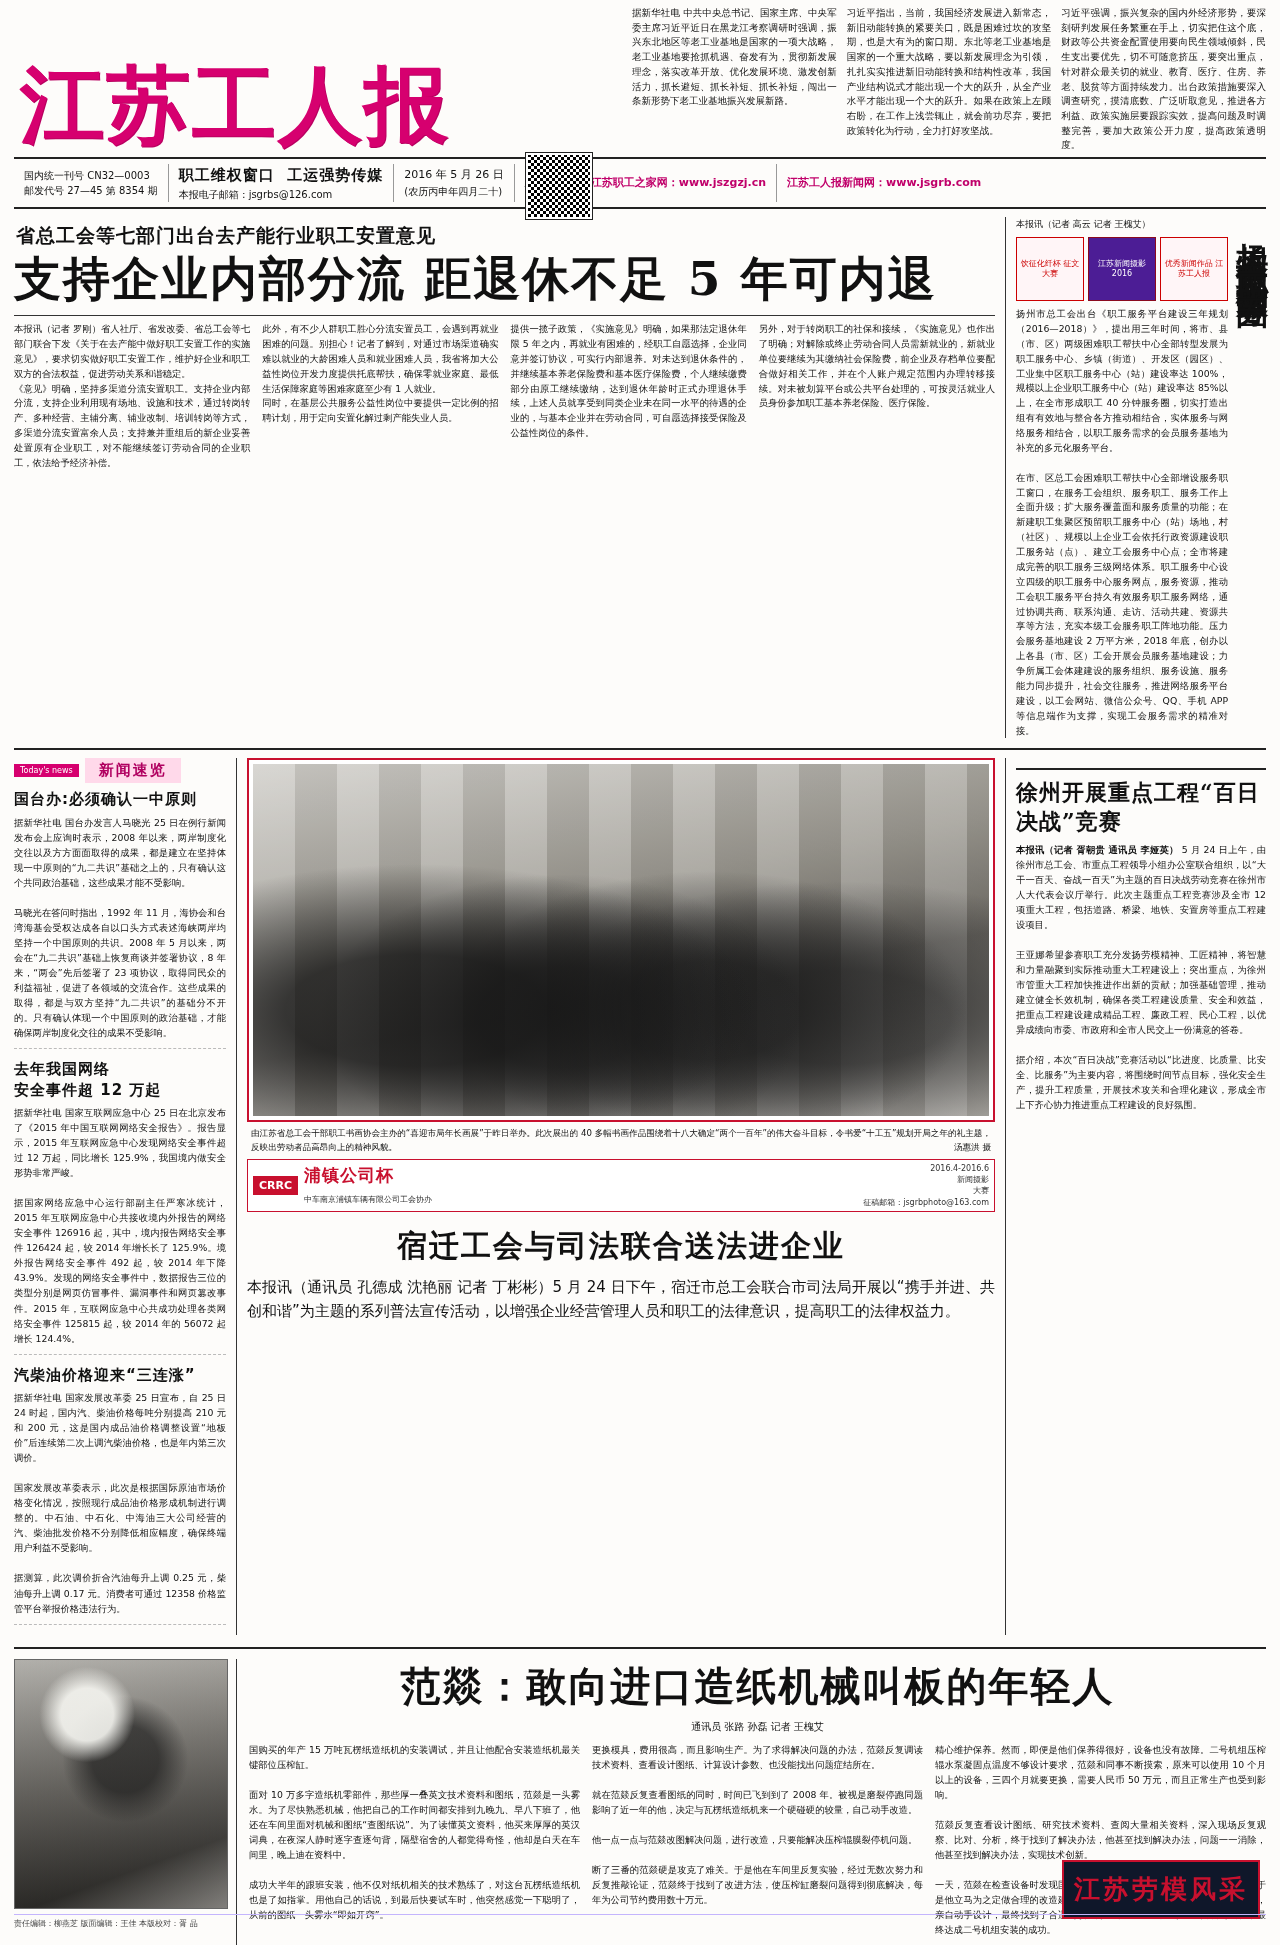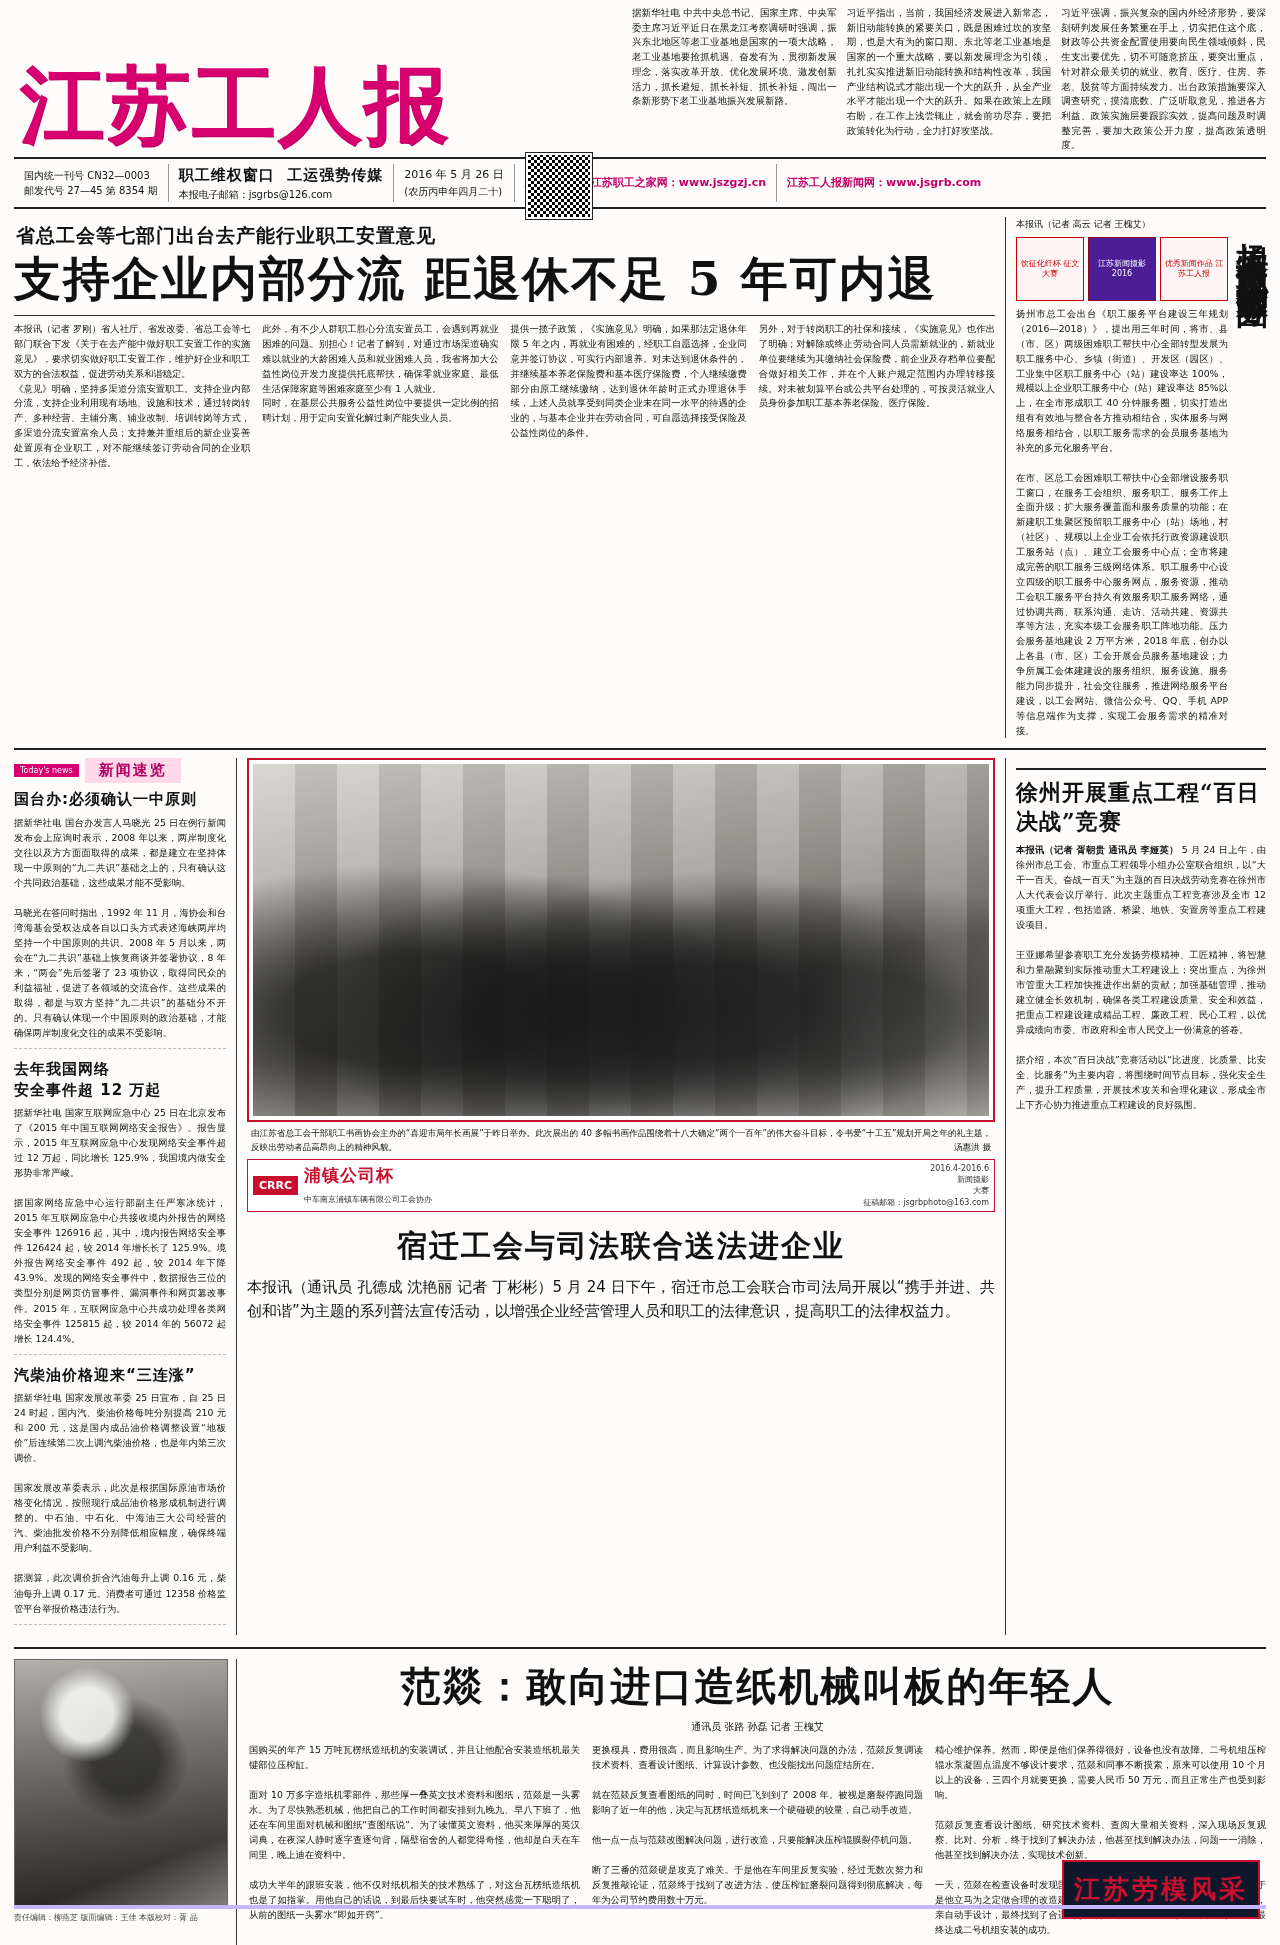--- a/index.html
+++ b/index.html
@@ -163,22 +163,22 @@
   .byline{text-align:center;font-size:10px;margin-bottom:8px;}
   .b-cols{display:flex;gap:12px;font-size:9.3px;line-height:1.62;text-align:justify;}
   .b-cols .col{flex:1;}
   .footer-brand{
     position:absolute;right:20px;bottom:26px;
     font-family:"DejaVu Serif","Liberation Serif",serif;
     font-weight:bold;font-size:26px;color:#c8102e;letter-spacing:3px;
     border:2px solid #c8102e;padding:10px 10px;background:#0f172a;
   }
   .footer-line{
-    position:absolute;left:14px;right:14px;bottom:22px;
-    border-top:4px solid #c4b5fd;font-size:8px;color:#444;padding-top:3px;
+    position:absolute;left:14px;right:14px;bottom:16px;
+    border-top:1px solid #c4b5fd;font-size:8px;color:#444;padding-top:3px;
   }
 </style>
 </head>
 <body>
 
 <div class="page">
 
   <div class="masthead">
     <div class="mast-left">
       <div class="logo-title">江苏工人报</div>
@@ -280,21 +280,21 @@
         <p style="white-space:pre-line">据新华社电 国家互联网应急中心 25 日在北京发布了《2015 年中国互联网网络安全报告》。报告显示，2015 年互联网应急中心发现网络安全事件超过 12 万起，同比增长 125.9%，我国境内做安全形势非常严峻。
 
 据国家网络应急中心运行部副主任严寒冰统计，2015 年互联网应急中心共接收境内外报告的网络安全事件 126916 起，其中，境内报告网络安全事件 126424 起，较 2014 年增长长了 125.9%。境外报告网络安全事件 492 起，较 2014 年下降 43.9%。发现的网络安全事件中，数据报告三位的类型分别是网页仿冒事件、漏洞事件和网页篡改事件。2015 年，互联网应急中心共成功处理各类网络安全事件 125815 起，较 2014 年的 56072 起增长 124.4%。</p>
       </div>
       <div class="brief">
         <h3>汽柴油价格迎来“三连涨”</h3>
         <p style="white-space:pre-line">据新华社电 国家发展改革委 25 日宣布，自 25 日 24 时起，国内汽、柴油价格每吨分别提高 210 元和 200 元，这是国内成品油价格调整设置“地板价”后连续第二次上调汽柴油价格，也是年内第三次调价。
 
 国家发展改革委表示，此次是根据国际原油市场价格变化情况，按照现行成品油价格形成机制进行调整的。中石油、中石化、中海油三大公司经营的汽、柴油批发价格不分别降低相应幅度，确保终端用户利益不受影响。
 
-据测算，此次调价折合汽油每升上调 0.16 元，柴油每升上调 0.17 元。消费者可通过 12358 价格监管平台举报价格违法行为。</p>
+据测算，此次调价折合汽油每升上调 0.25 元，柴油每升上调 0.17 元。消费者可通过 12358 价格监管平台举报价格违法行为。</p>
       </div>
     </div>
 
     <div class="col-center">
       <div class="photo-box">
         <div class="photo"></div>
       </div>
       <div class="photo-cap">
         <span>由江苏省总工会干部职工书画协会主办的“喜迎市局年长画展”于昨日举办。此次展出的 40 多幅书画作品围绕着十八大确定“两个一百年”的伟大奋斗目标，令书爱“十工五”规划开局之年的礼主题，反映出劳动者品高昂向上的精神风貌。</span>
         <span class="sig">汤惠洪 摄</span>

